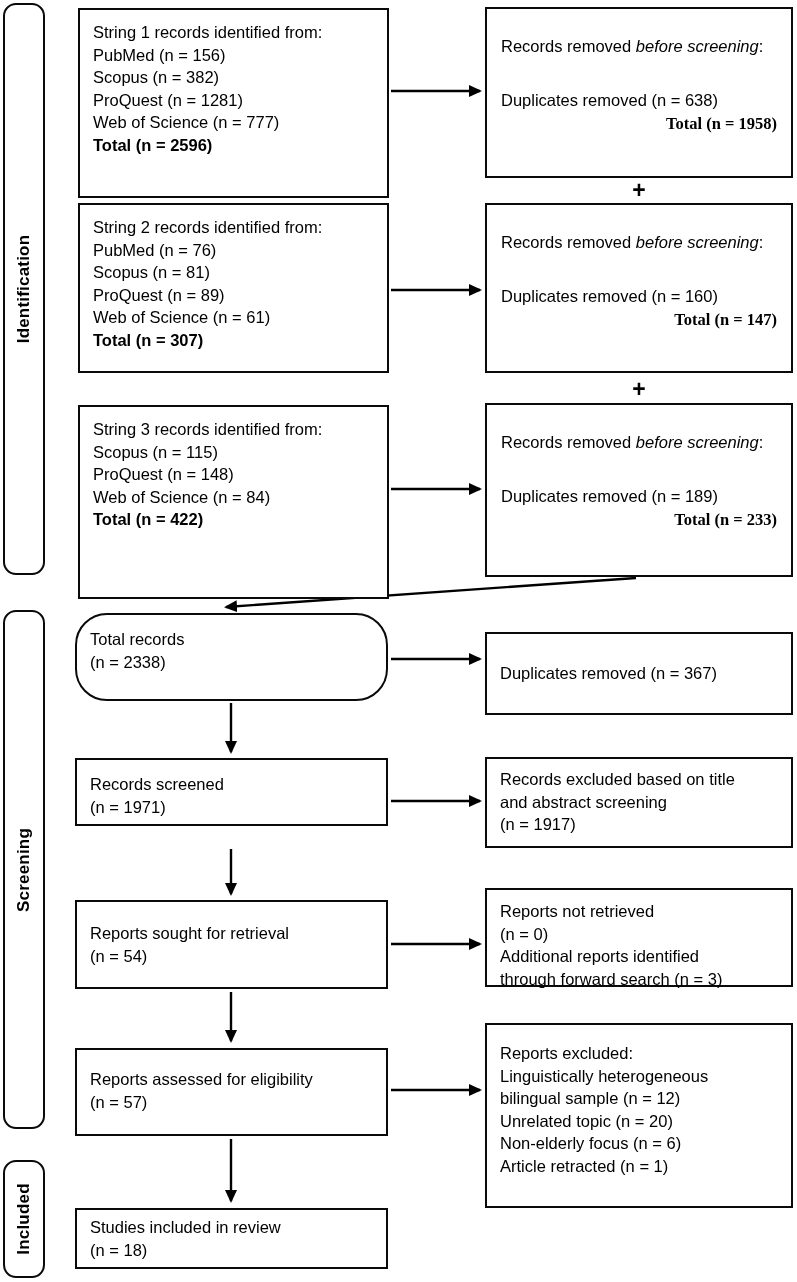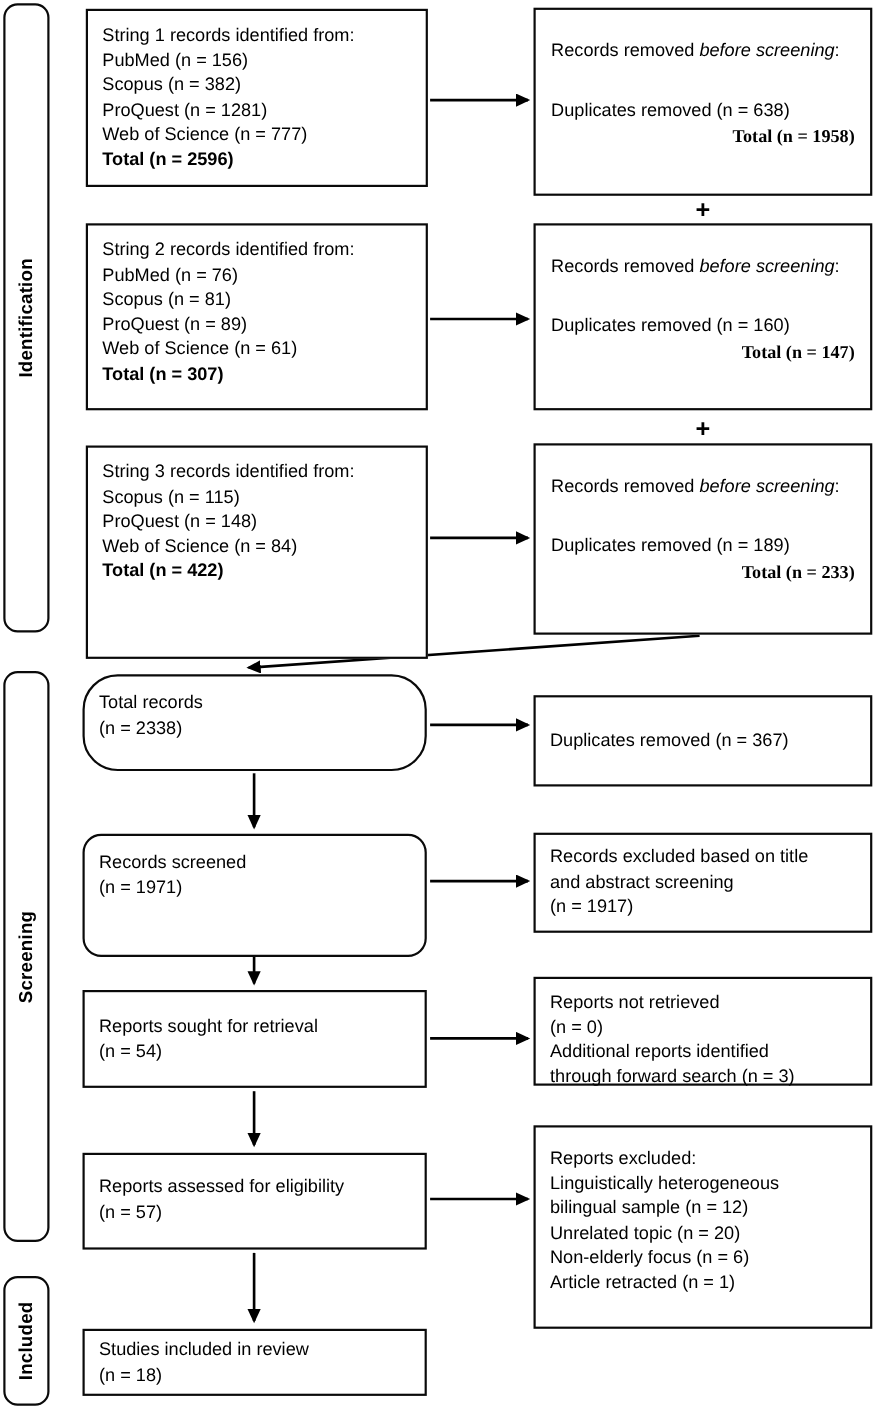--- a/index.html
+++ b/index.html
@@ -65,21 +65,21 @@
   <div class="side" style="top:3px; height:572px;">
     <span>Identification</span>
   </div>
   <div class="side" style="top:610px; height:519px;">
     <span>Screening</span>
   </div>
   <div class="side" style="top:1160px; height:118px;">
     <span>Included</span>
   </div>
 
-  <div class="box colL" style="top:8px; height:162px;">
+  <div class="box colL" style="top:8px; height:190px;">
     <div>String 1 records identified from:</div>
     <div>PubMed (n = 156)</div>
     <div>Scopus (n = 382)</div>
     <div>ProQuest (n = 1281)</div>
     <div>Web of Science (n = 777)</div>
     <div class="boldline">Total (n = 2596)</div>
   </div>
 
   <div class="box colL" style="top:203px; height:170px;">
     <div>String 2 records identified from:</div>
@@ -122,21 +122,21 @@
 
   <div class="box colM" style="top:613px; height:88px;border-radius:32px;">
     <div>Total records</div>
     <div>(n = 2338)</div>
   </div>
 
   <div class="box colR vcenter" style="top:620px; height:83px;margin-top:12px;">
     <div class="inner">Duplicates removed (n = 367)</div>
   </div>
 
-  <div class="box colM" style="top:758px; height:112px;border-radius:17px;">
+  <div class="box colM" style="top:758px; height:68px;">
     <div>Records screened</div>
     <div>(n = 1971)</div>
   </div>
 
   <div class="box colR" style="top:757px; height:91px; padding:9px 8px 0 13px;">
     <div>Records excluded based on title</div>
     <div>and abstract screening</div>
     <div>(n = 1917)</div>
   </div>
 

